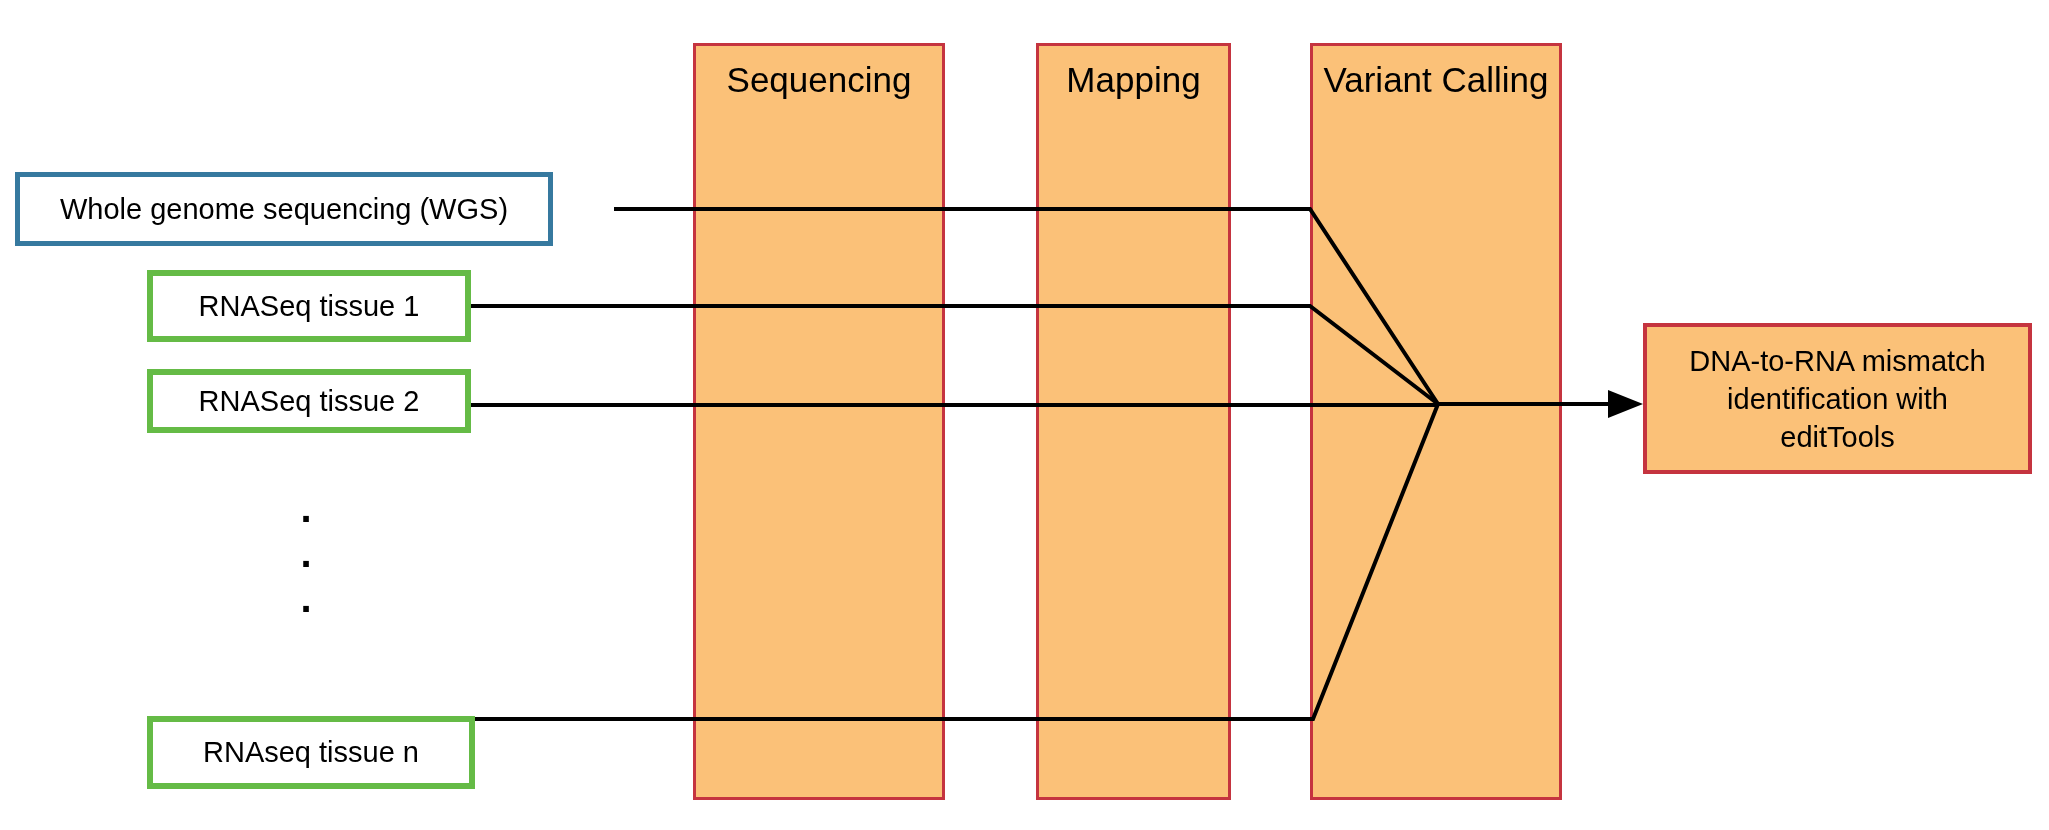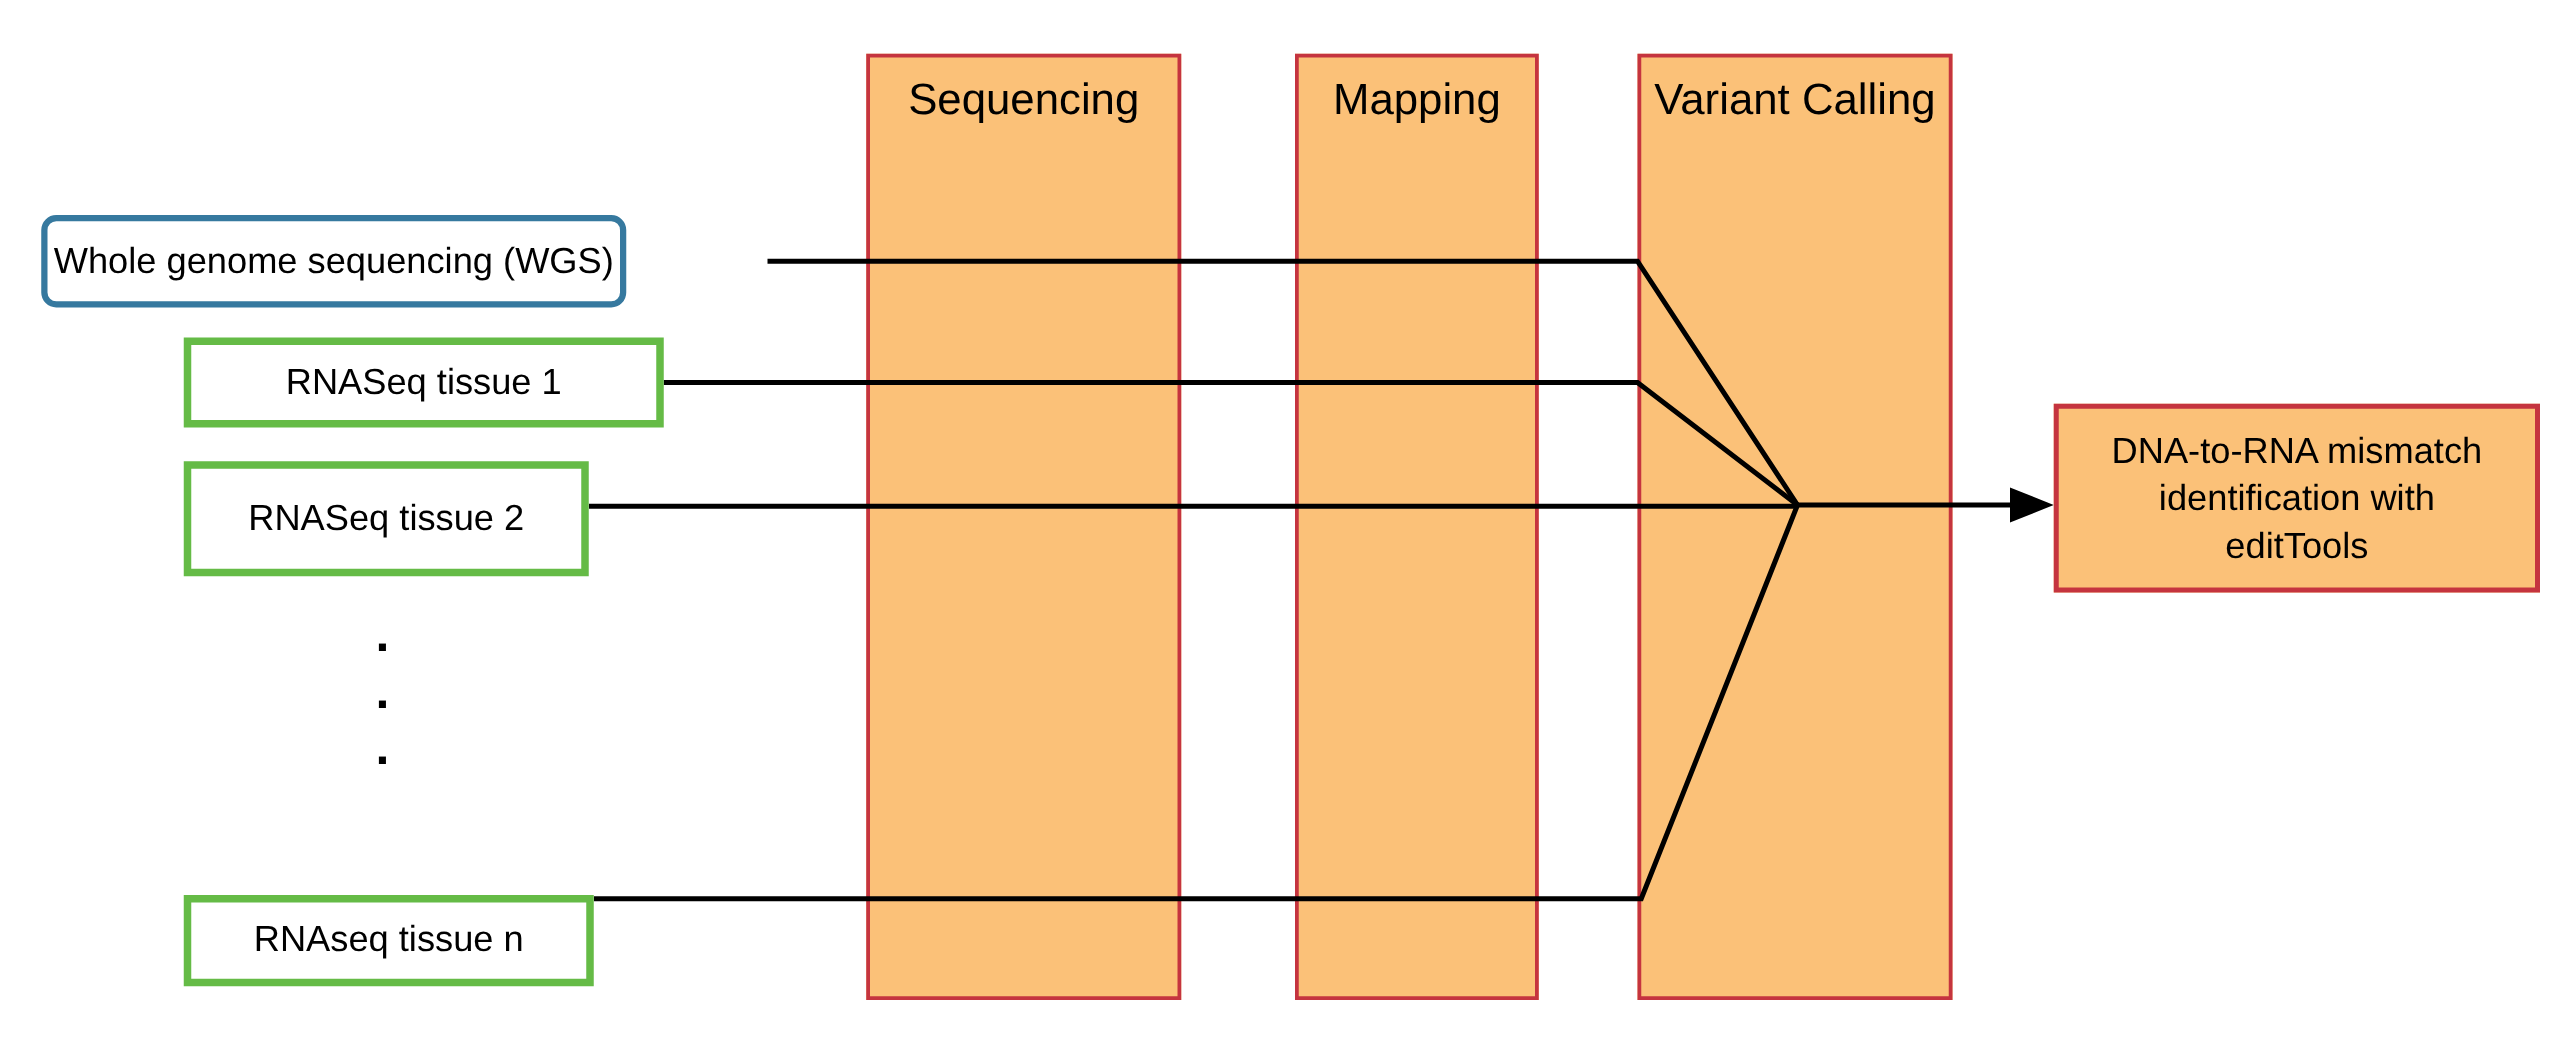--- a/index.html
+++ b/index.html
@@ -62,23 +62,23 @@
     background: #FFFFFF;
     display: flex;
     align-items: center;
     justify-content: center;
     font-size: 29px;
     white-space: nowrap;
     z-index: 3;
   }
   .input-box.dna { border: 5px solid var(--dna-border); }
   .input-box.rna { border: 6px solid var(--rna-border); }
-  .box-wgs { left: 33px; top: 172px; width: 468px; height: 74px; border-radius: 12px; }
-  .box-tissue-1 { left: 147px; top: 270px; width: 384px; height: 72px; }
-  .box-tissue-2 { left: 147px; top: 369px; width: 324px; height: 92px; }
+  .box-wgs { left: 15px; top: 172px; width: 538px; height: 74px; }
+  .box-tissue-1 { left: 147px; top: 270px; width: 324px; height: 72px; }
+  .box-tissue-2 { left: 147px; top: 369px; width: 324px; height: 64px; }
   .box-tissue-n { left: 147px; top: 716px; width: 328px; height: 73px; }
   
   .ellipsis {
     position: absolute;
     left: 291px;
     top: 488px;
     width: 30px;
     text-align: center;
     z-index: 3;
   }

